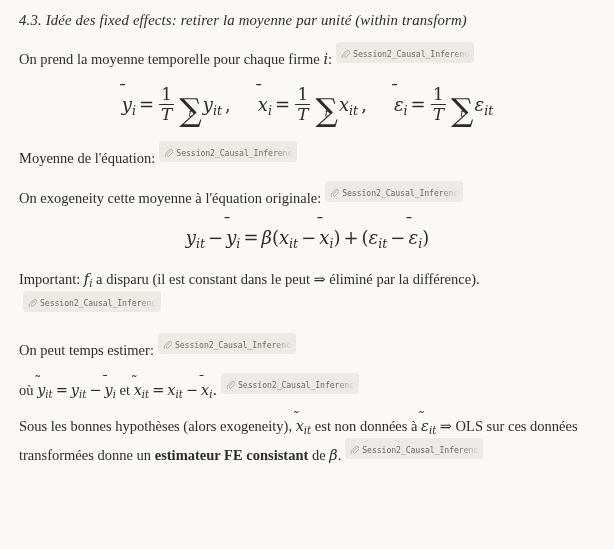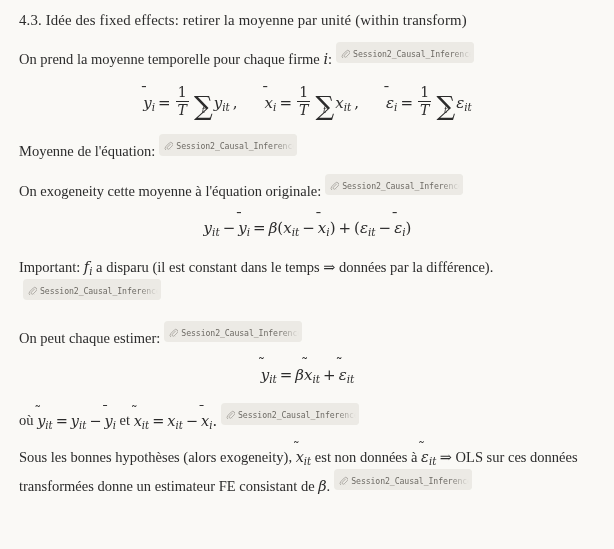--- a/index.html
+++ b/index.html
@@ -18,28 +18,29 @@
   }
   .page {
     padding: 6px 18px 0 19px;
     box-sizing: border-box;
     width: 614px;
   }
   .heading {
     font-size: 14.8px;
     margin: 3px 0 11px 0;
     letter-spacing: 0.01em;
+    font-style: italic;
   }
   p.para {
     margin: 0 0 11px 0;
   }
   .eq {
     text-align: center;
     margin: 14px 0 16px 0;
-    font-size: 15px;
+    font-size: 18px;
   }
   
   .m {
     font-family: "DejaVu Serif", "Liberation Serif", serif;
     font-style: italic;
     white-space: nowrap;
   }
   .m .up { font-style: normal; }
   .op {
     font-style: normal;
@@ -134,21 +135,21 @@
     color: #6d6a64;
     letter-spacing: -0.1px;
   }
   .chip::after {
     content: "";
     position: absolute;
     right: 0; top: 0; bottom: 0;
     width: 22px;
     background: linear-gradient(to right, rgba(236,234,229,0), #eceae5 86%);
   }
-  b, strong { font-weight: normal; margin-top: 27px; }
+  b, strong { font-weight: bold; margin-top: 27px; }
   .nowrapchip { white-space: nowrap; }
 </style>
 </head>
 <body>
 
 <div class="page">
 
   <div class="heading"><span>4.3. Idée des fixed effects: retirer la moyenne par unité (within transform)</span></div>
 
   <p class="para">
@@ -175,35 +176,32 @@
           </svg></span><span class="chip-label">Session2_Causal_Inference</span></span>
   </p>
 
   <div class="eq">
     <span class="m">y<span class="sub">it</span><span class="op">−</span><span class="ovl">y<span class="acc">̄</span></span><span class="sub">i</span><span class="op">=</span>β<span class="up">(</span>x<span class="sub">it</span><span class="op">−</span><span class="ovl">x<span class="acc">̄</span></span><span class="sub">i</span><span class="up">)</span><span class="op">+</span><span class="up">(</span>ε<span class="sub">it</span><span class="op">−</span><span class="ovl">ε<span class="acc">̄</span></span><span class="sub">i</span><span class="up">)</span></span>
   </div>
 
   <p class="para">
     <span>Important:</span>
     <span class="m">f<span class="sub">i</span></span>
-    <span>a disparu (il est constant dans le temps ⇒ données par la différence).</span><br>
+    <span>a disparu (il est constant dans le peut ⇒ éliminé par la différence).</span><br>
     <span class="chip"><span class="clip-icon"><svg viewBox="0 0 16 16" width="9" height="9">
             <path d="M11.5 5.5 L6 11 a2.2 2.2 0 0 0 3.1 3.1 l5.5-5.5 a3.6 3.6 0 0 0-5.1-5.1 L3.5 9.5 a5 5 0 0 0 7.1 7.1" fill="none" stroke="#6d6a64" stroke-width="1.5" stroke-linecap="round"></path>
           </svg></span><span class="chip-label">Session2_Causal_Inference</span></span>
   </p>
 
   <p class="para" style="margin-top:13px;">
-    <span>On peut chaque estimer:</span><span class="chip"><span class="clip-icon"><svg viewBox="0 0 16 16" width="9" height="9">
-            <path d="M11.5 5.5 L6 11 a2.2 2.2 0 0 0 3.1 3.1 l5.5-5.5 a3.6 3.6 0 0 0-5.1-5.1 L3.5 9.5 a5 5 0 0 0 7.1 7.1" fill="none" stroke="#6d6a64" stroke-width="1.5" stroke-linecap="round"></path>
-          </svg></span><span class="chip-label">Session2_Causal_Inference</span></span>
-  </p>
-
-  <div class="eq">
-    <span class="m"><span class="ovl">y<span class="acc">̃</span></span><span class="sub">it</span><span class="op">=</span>β<span class="ovl">x<span class="acc">̃</span></span><span class="sub">it</span><span class="op">+</span><span class="ovl">ε<span class="acc">̃</span></span><span class="sub">it</span></span>
-  </div>
+    <span>On peut temps estimer:</span><span class="chip"><span class="clip-icon"><svg viewBox="0 0 16 16" width="9" height="9">
+            <path d="M11.5 5.5 L6 11 a2.2 2.2 0 0 0 3.1 3.1 l5.5-5.5 a3.6 3.6 0 0 0-5.1-5.1 L3.5 9.5 a5 5 0 0 0 7.1 7.1" fill="none" stroke="#6d6a64" stroke-width="1.5" stroke-linecap="round"></path>
+          </svg></span><span class="chip-label">Session2_Causal_Inference</span></span>
+  </p>
+
 
   <p class="para">
     <span>où</span>
     <span class="m"><span class="ovl">y<span class="acc">̃</span></span><span class="sub">it</span><span class="op">=</span>y<span class="sub">it</span><span class="op">−</span><span class="ovl">y<span class="acc">̄</span></span><span class="sub">i</span></span>
     <span>et</span>
     <span class="m"><span class="ovl">x<span class="acc">̃</span></span><span class="sub">it</span><span class="op">=</span>x<span class="sub">it</span><span class="op">−</span><span class="ovl">x<span class="acc">̄</span></span><span class="sub">i</span><span class="up">.</span></span><span class="chip"><span class="clip-icon"><svg viewBox="0 0 16 16" width="9" height="9">
             <path d="M11.5 5.5 L6 11 a2.2 2.2 0 0 0 3.1 3.1 l5.5-5.5 a3.6 3.6 0 0 0-5.1-5.1 L3.5 9.5 a5 5 0 0 0 7.1 7.1" fill="none" stroke="#6d6a64" stroke-width="1.5" stroke-linecap="round"></path>
           </svg></span><span class="chip-label">Session2_Causal_Inference</span></span>
   </p>
 

